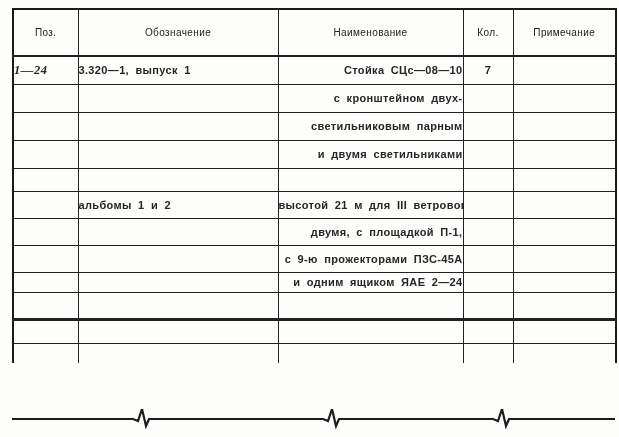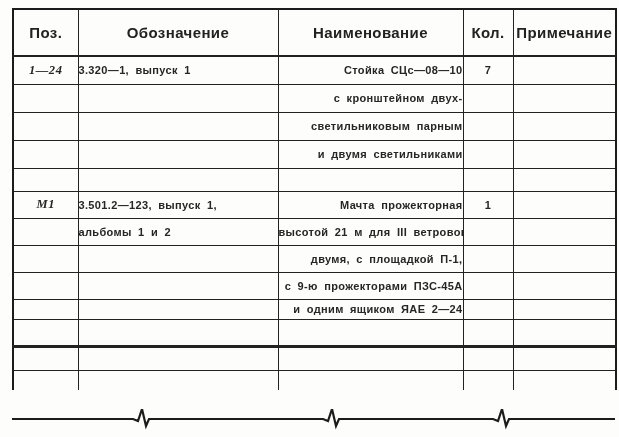--- a/index.html
+++ b/index.html
@@ -32,37 +32,37 @@
     overflow: hidden;
     white-space: nowrap;
     vertical-align: middle;
   }
   table.spec thead th { border-bottom-width: 2.5px; }
   table.spec tbody tr:last-child td { border-bottom: none; }
   table.spec tbody tr.thick-top td { border-top-width: 3px; }
 
   thead tr { height: 47px; }
   th {
-    font-size: 15px;
-    font-weight: bold;
+    font-size: 10px;
+    font-weight: normal;
     letter-spacing: 0.4px;
     text-align: center;
     color: #222;
   }
 
   td {
     font-size: 11px;
     font-weight: bold;
     letter-spacing: 0.35px;
     word-spacing: 3px;
     color: #262626;
   }
 
   td.c-pos {
-    text-align: center;
+    text-align: left;
     font-family: "Liberation Serif", serif;
     font-style: italic;
     font-size: 12.5px;
     letter-spacing: 0.6px;
   }
   td.c-des  { text-align: left; padding-left: 9px; }
   td.c-name { text-align: right; padding-left: 10px; }
   td.c-qty  { text-align: center; }
   td.c-note { text-align: left; }
 
@@ -127,27 +127,20 @@
     <td class="c-note"></td>
   </tr>
         <tr style="height: 23px;">
     <td class="c-pos"></td>
     <td class="c-des"></td>
     <td class="c-name"></td>
     <td class="c-qty"></td>
     <td class="c-note"></td>
   </tr>
         <tr style="height: 27px;">
-    <td class="c-pos">М1</td>
-    <td class="c-des">3.501.2—123, выпуск 1,</td>
-    <td class="c-name">Мачта прожекторная</td>
-    <td class="c-qty">1</td>
-    <td class="c-note"></td>
-  </tr>
-        <tr style="height: 27px;">
     <td class="c-pos"></td>
     <td class="c-des">альбомы 1 и 2</td>
     <td class="c-name">высотой 21 м для III ветрового</td>
     <td class="c-qty"></td>
     <td class="c-note"></td>
   </tr>
         <tr style="height: 27px;">
     <td class="c-pos"></td>
     <td class="c-des"></td>
     <td class="c-name">двумя, с площадкой П-1,</td>

